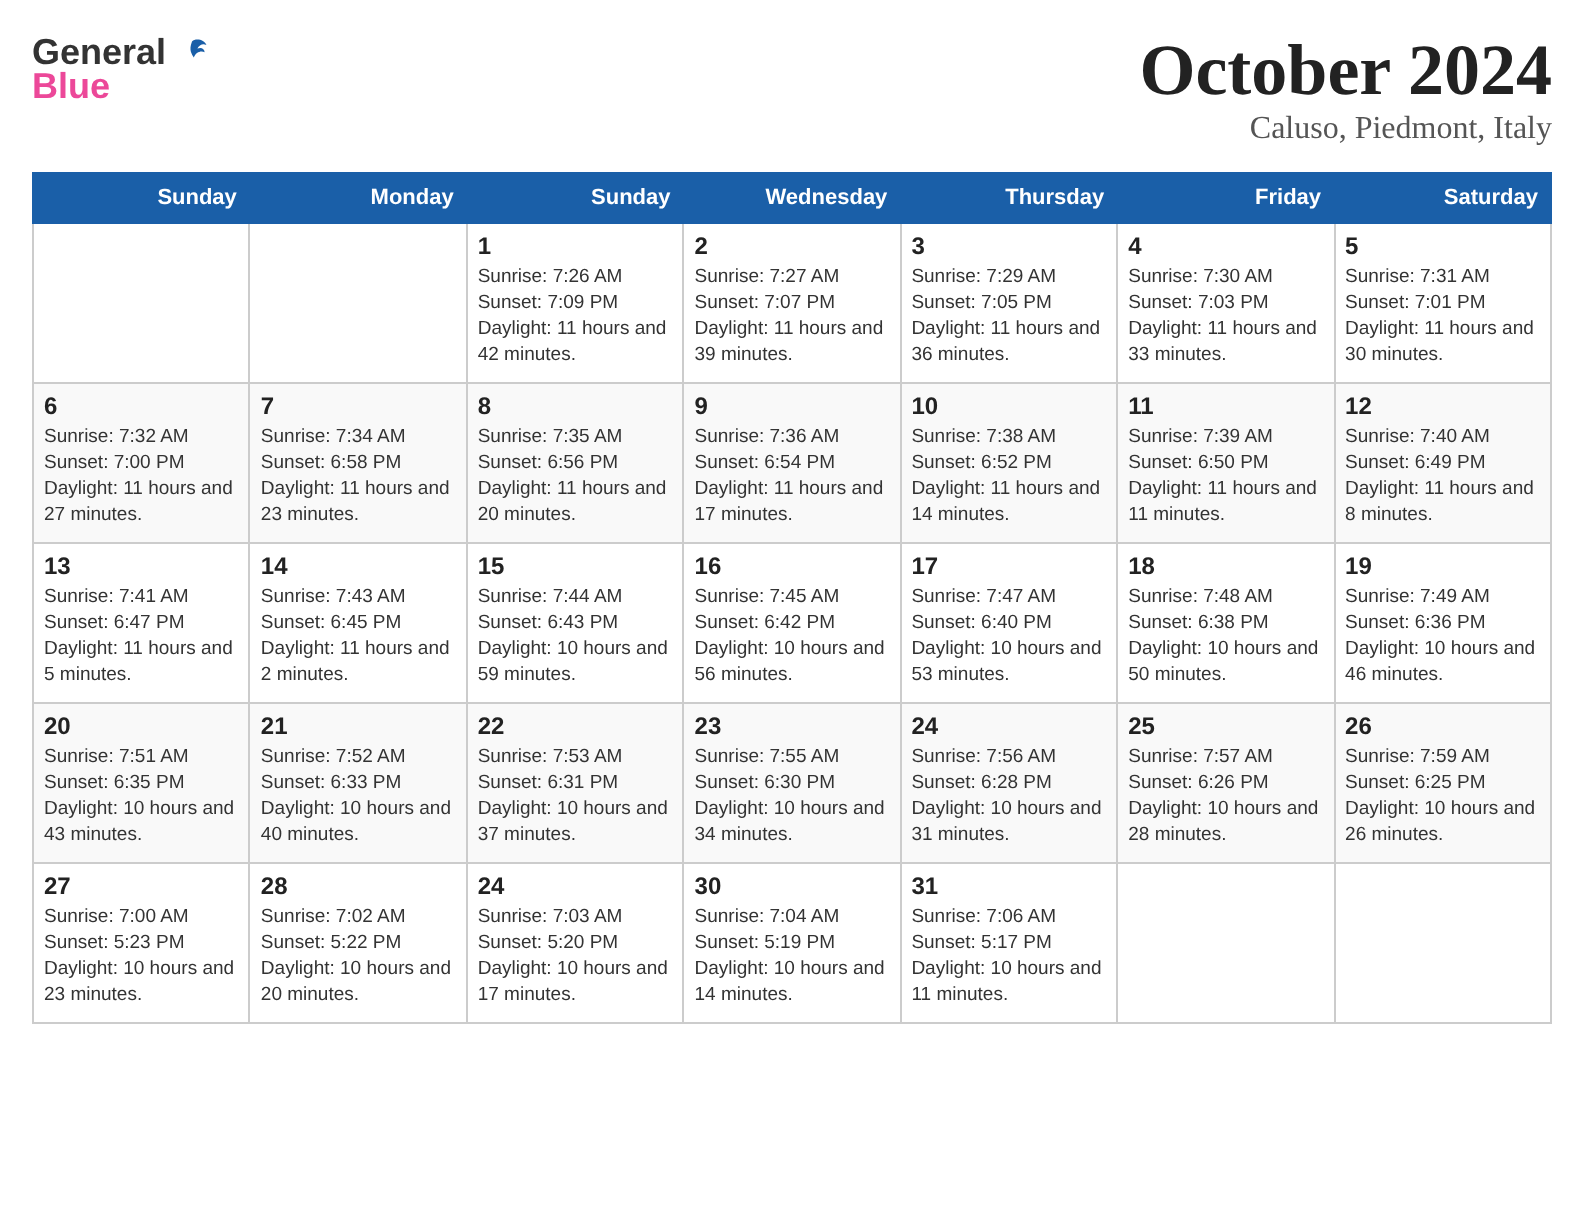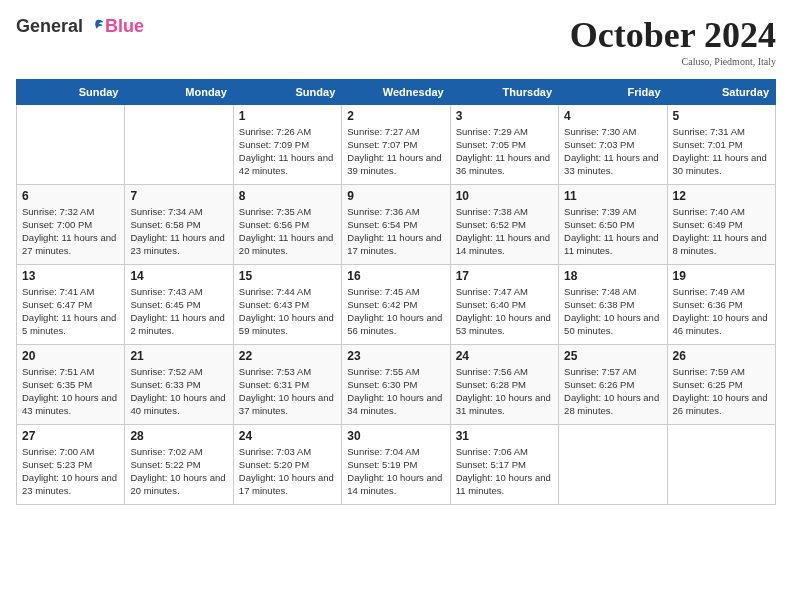--- a/index.html
+++ b/index.html
@@ -11,22 +11,22 @@
       padding: 16px;
     }
     .header {
       display: flex;
       justify-content: space-between;
       align-items: flex-start;
       margin-bottom: 12px;
     }
     .logo {
       display: flex;
-      flex-direction: row;
-      align-items: flex-end;
+      flex-direction: column;
+      align-items: flex-start;
     }
     .logo-text {
       display: flex;
       align-items: center;
       gap: 2px;
     }
     .logo-icon {
       width: 18px;
       height: 18px;
       margin-left: 2px;
@@ -35,21 +35,21 @@
       text-align: right;
       font-family: Liberation Serif, serif;
     }
     .month-title {
       font-size: 36px;
       font-weight: bold;
       color: #222;
       line-height: 1.1;
     }
     .subtitle {
-      font-size: 10px;
+      font-size: 16px;
       color: #555;
     }
     .calendar {
       width: 100%;
       border-collapse: collapse;
       font-size: 10px;
     }
     .calendar th {
       background: #1a5fa8;
       color: #fff;

